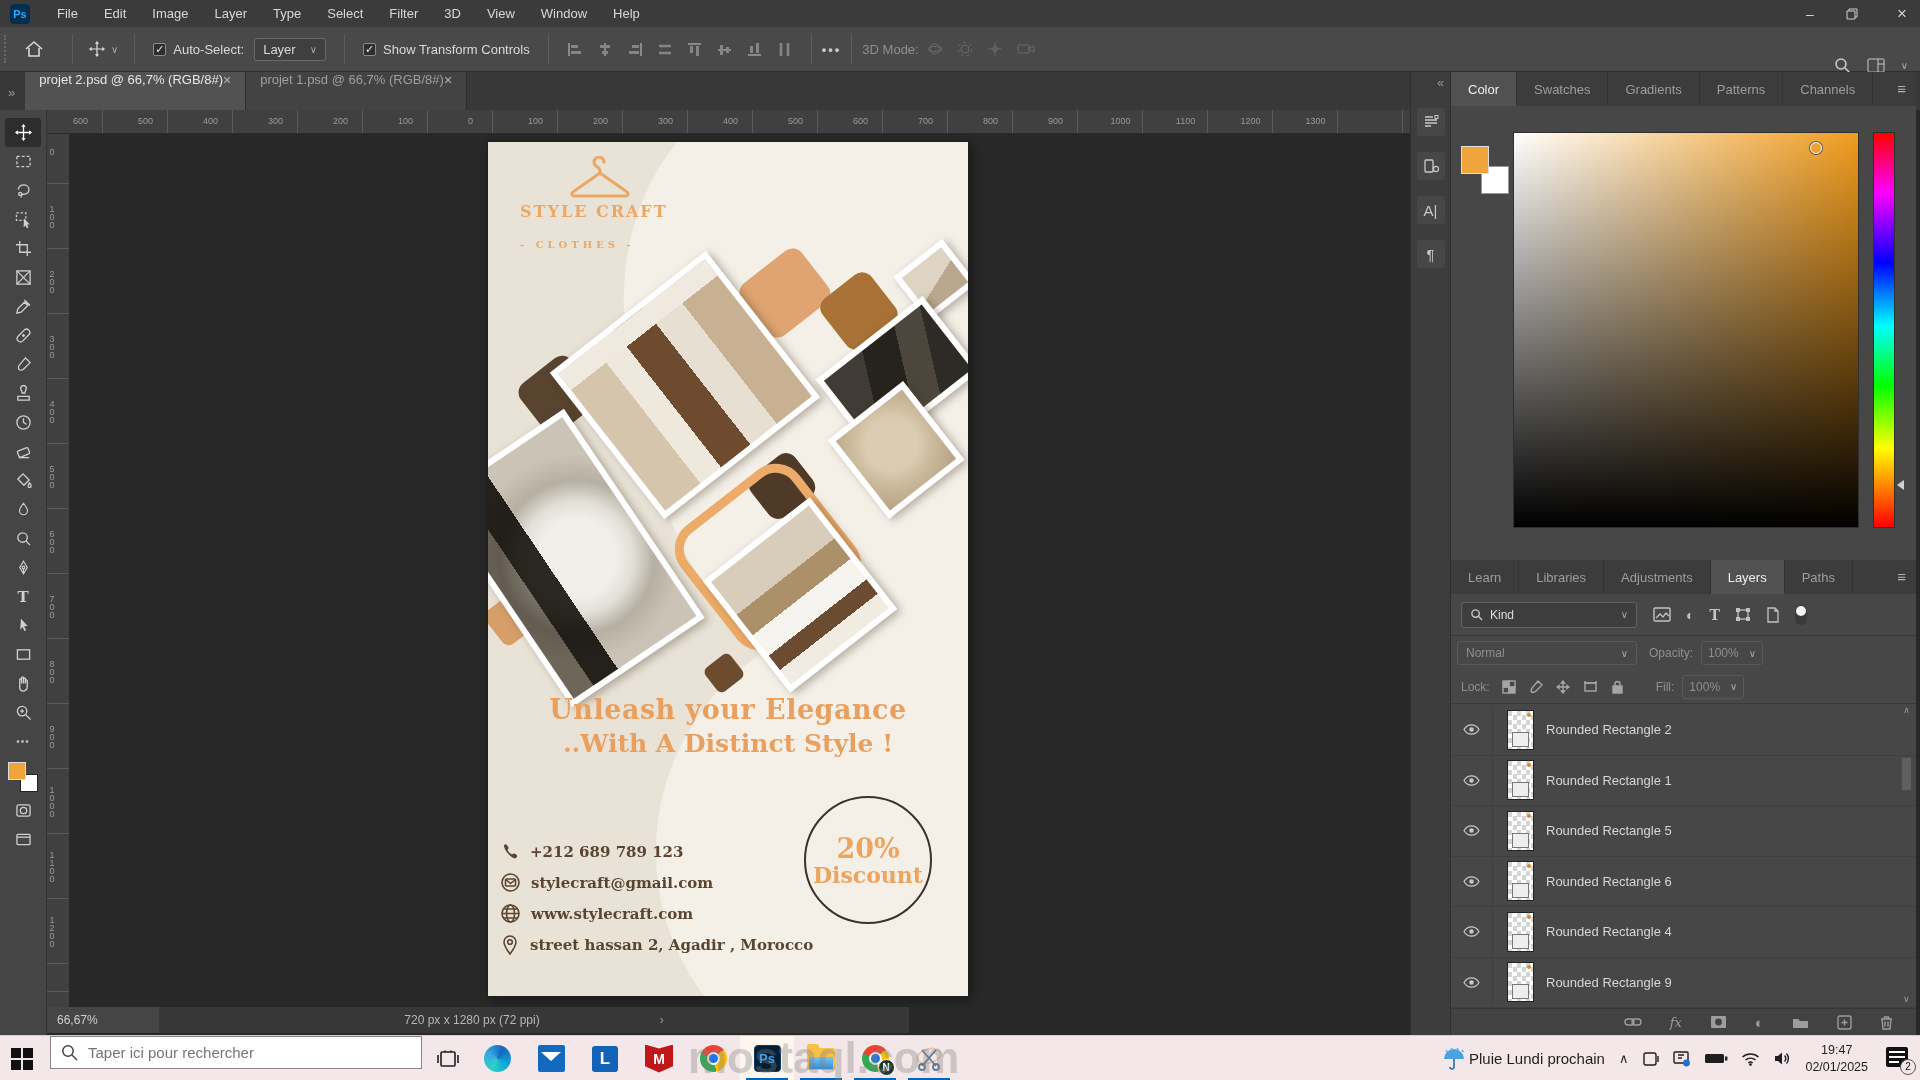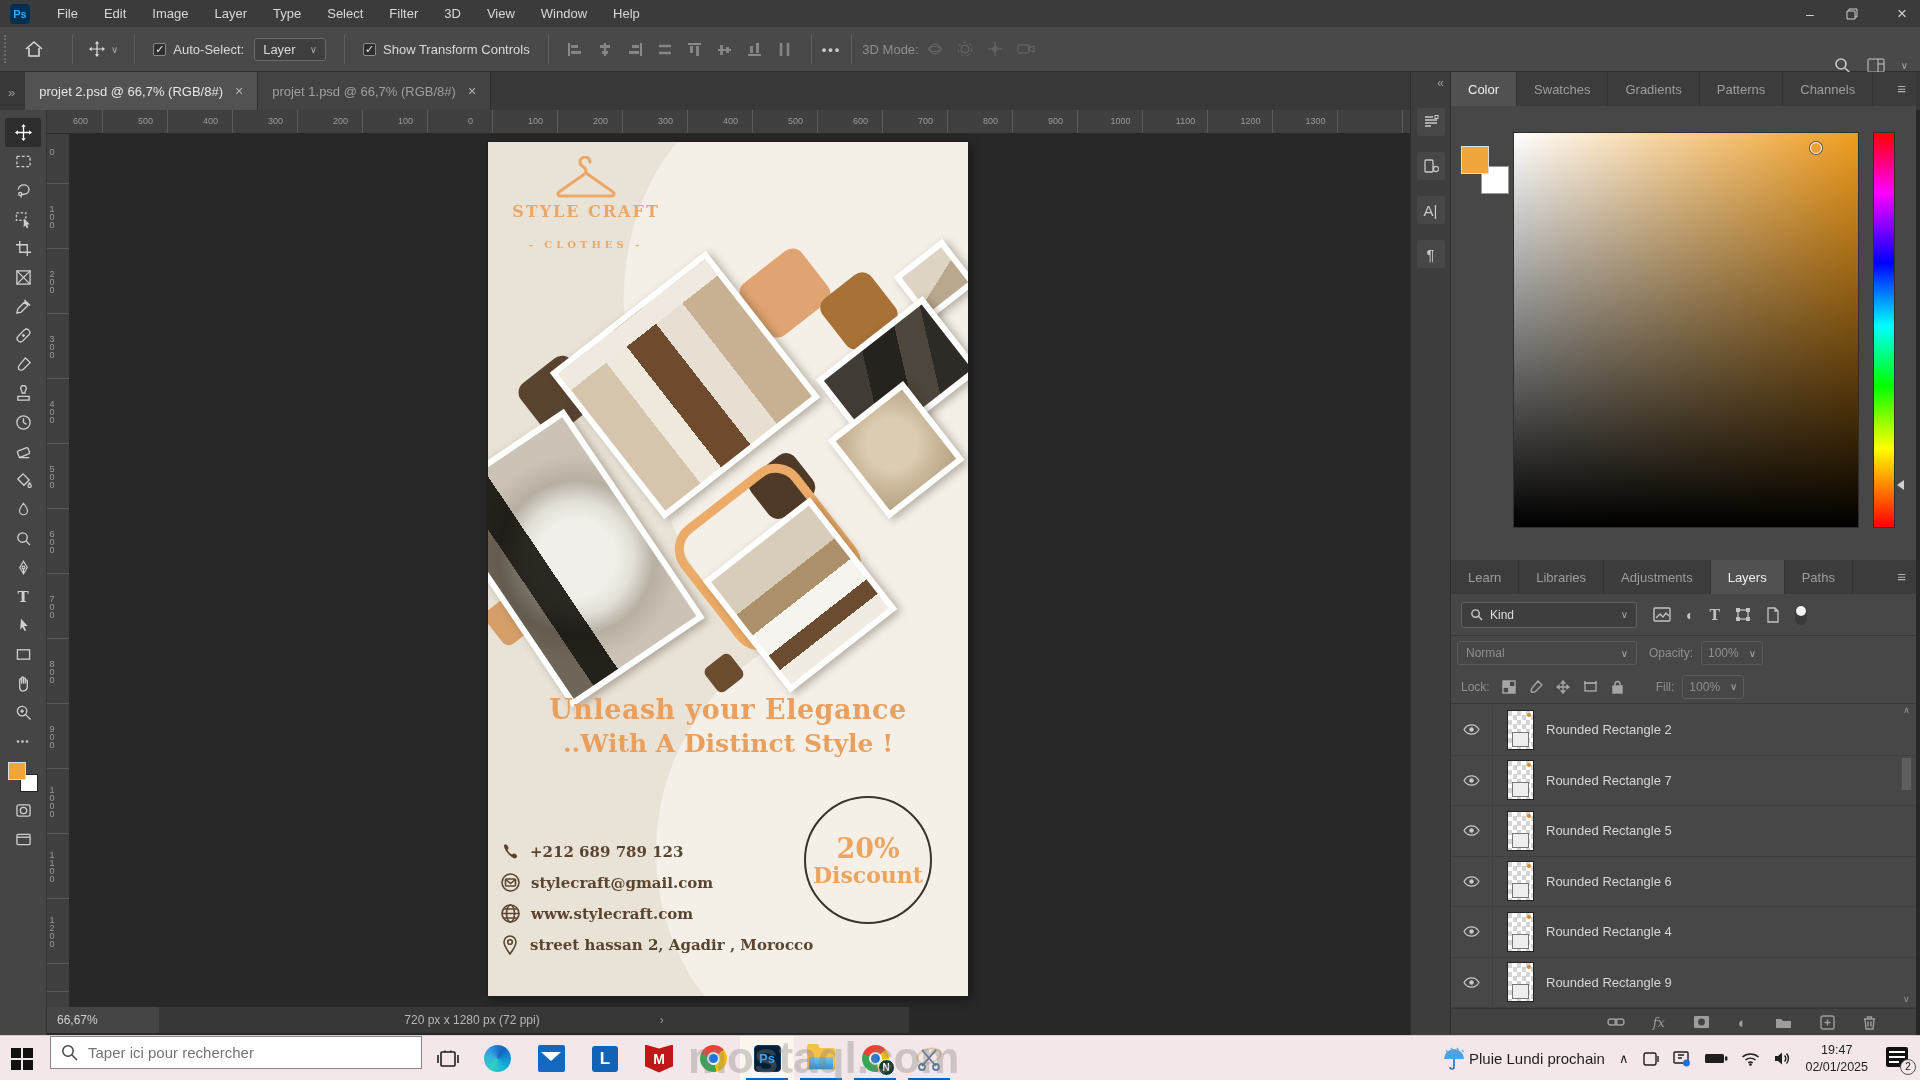--- a/index.html
+++ b/index.html
@@ -27,21 +27,21 @@
   .opt-group{display:flex;align-items:center;margin:0 8px}
   .drop{display:flex;align-items:center;gap:14px;background:#3f3f3f;border:1px solid #6a6a6a;border-radius:3px;padding:3px 8px;margin-left:10px}
   .alignicons{display:flex;align-items:center;gap:14px;margin:0 8px}
   .alignicons svg{opacity:.75}
   .dim{color:#8f8f8f}
   .obar-right{position:absolute;right:12px;top:30px;display:flex;align-items:center;gap:16px;color:#c9c9c9}
 
   
   .tabbar{left:0;top:72px;width:1920px;height:38px;background:#383838;display:flex;align-items:flex-end}
   .tab-overflow{color:#9a9a9a;font-size:13px;padding:0 10px 10px 8px}
-  .dtab{height:38px;display:flex;align-items:center;gap:12px;padding:0 14px;font-size:13px;border-right:1px solid #2c2c2c}
+  .dtab{height:38px;display:flex;gap:0;padding:0 14px;font-size:13px;border-right:1px solid #2c2c2c}
   .dtab.active{background:#525252;color:#e6e6e6}
   .dtab.inactive{background:#434343;color:#9f9f9f}
   .tab-close{font-size:14px;color:#b5b5b5}
 
   
   .toolbar{left:0;top:110px;width:47px;height:925px;background:#454545;border-right:1px solid #333;display:flex;flex-direction:column;align-items:center;padding-top:8px}
   .tool{width:36px;height:29px;display:flex;align-items:center;justify-content:center;color:#cfcfcf;position:relative}
   .tool.sel{background:#2d2d2d;border-radius:3px;color:#fff}
   .tool svg{stroke:currentColor;fill:none;stroke-width:1.4}
   .tool .fillme{fill:currentColor;stroke:none}
@@ -60,21 +60,21 @@
   .vnum{height:65px;display:flex;align-items:center;justify-content:center;font-size:9px;color:#9a9a9a;writing-mode:vertical-rl;text-orientation:upright;letter-spacing:-2px}
   .vnum:first-child{margin-top:-16px}
   .rcorner{left:47px;top:110px;width:23px;height:24px;background:#404040;border-right:1px solid #2a2a2a;border-bottom:1px solid #2a2a2a}
 
   
   .canvasarea{left:70px;top:134px;width:1340px;height:901px;background:#282828;overflow:hidden}
   .doc{position:absolute;left:418px;top:8px;width:480px;height:854px;background:#e9e3d7;overflow:hidden;box-shadow:0 0 0 1px #1f1f1f,3px 3px 10px rgba(0,0,0,.45)}
   .blob{position:absolute;background:#f4f0e8}
   .blob1{left:150px;top:-80px;width:500px;height:600px;border-radius:46% 54% 58% 42%;transform:rotate(-14deg)}
   .blob2{left:168px;top:470px;width:480px;height:480px;border-radius:50%}
-  .logo{position:absolute;left:18px;top:14px;width:160px;text-align:center}
+  .logo{position:absolute;left:32px;top:14px;width:160px;text-align:left}
   .brandname{font-family:"DejaVu Serif",serif;font-weight:bold;font-size:16px;letter-spacing:2px;color:#eba765;margin-top:2px}
   .brandsub{font-family:"DejaVu Serif",serif;font-weight:bold;font-size:10px;letter-spacing:4px;color:#eba765;margin-top:18px}
   .cg{position:absolute;transform:rotate(-38deg);border-radius:12px}
   .photo{position:absolute;background:#fff;padding:6px;transform:rotate(-38deg);box-shadow:2px 4px 9px rgba(60,45,30,.35)}
   .photo>div{width:100%;height:100%}
   .oframe{position:absolute;left:205px;top:340px;width:150px;height:150px;border:9px solid #ecab68;border-radius:30px;transform:rotate(-38deg)}
   .headline{position:absolute;left:0;top:552px;width:100%;text-align:center;font-family:"DejaVu Serif",serif;font-weight:bold;color:#e9a05f}
   .hl1{font-size:27px;letter-spacing:.5px}
   .hl2{font-size:25px;margin-top:4px}
   .contacts{position:absolute;left:12px;top:694px}
@@ -129,21 +129,21 @@
   .lockics svg{stroke:#a5a5a5;fill:none;stroke-width:1.4}
   .lrows{position:absolute;left:0;top:111px;width:100%;height:303px;overflow:hidden}
   .lrow{height:50.5px;display:flex;align-items:center;border-bottom:1px solid #3f3f3f}
   .eyecell{width:42px;display:flex;justify-content:center;border-right:1px solid #3f3f3f;align-self:stretch;align-items:center}
   .thumb{width:27px;height:40px;margin-left:14px;border:1px solid #222;background:repeating-conic-gradient(#fff 0 25%,#d4d4d4 0 50%) 0 0/9px 9px;position:relative}
   .thumb:before{content:"";position:absolute;right:2px;top:2px;width:4px;height:4px;background:#d68a2e;border-radius:50%}
   .thumb:after{content:"";position:absolute;left:4px;bottom:2px;width:15px;height:13px;border:1.5px solid #777;background:#eee}
   .lname{margin-left:12px;color:#d6d6d6;font-size:13px}
   .lscroll{position:absolute;right:2px;top:111px;width:15px;height:303px;color:#9a9a9a;font-size:9px;text-align:center}
   .lthumb{position:absolute;left:2px;top:52px;width:11px;height:34px;background:#5f5f5f;border:1px solid #4a4a4a}
-  .lbottom{position:absolute;left:0;top:414px;width:100%;height:27px;background:#424242;border-top:1px solid #363636;display:flex;align-items:center;justify-content:flex-end;gap:28px;padding-right:40px;color:#9d9d9d}
+  .lbottom{position:absolute;left:0;top:414px;width:100%;height:27px;background:#424242;border-top:1px solid #363636;display:flex;align-items:center;justify-content:flex-end;gap:28px;padding-right:23px;color:#9d9d9d}
   .lbottom svg{stroke:#9d9d9d;fill:none;stroke-width:1.4}
   .fxtx{font-style:italic;font-size:13px;font-family:"DejaVu Serif",serif}
 
   
   .taskbar{left:0;top:1035px;width:1920px;height:45px;background:#f4e7e9;display:flex;border-top:1px solid #d9cccd}
   .startbtn{width:44px;height:45px;display:flex;align-items:center;justify-content:center}
   .winlogo{display:grid;grid-template-columns:10px 10px;grid-template-rows:10px 10px;gap:2px}
   .winlogo span{background:#111}
   .searchbox{width:372px;height:33px;background:#fff;border:1px solid #8a8486;display:flex;align-items:center;gap:10px;padding:0 10px;margin-left:6px}
   .searchbox input{border:none;outline:none;font-size:15px;color:#3f3f3f;width:300px;background:transparent;font-family:"Liberation Sans",sans-serif}
@@ -790,21 +790,21 @@
           <span class="lname">Rounded Rectangle 2</span>
         </div>
           <div class="lrow">
           <div class="eyecell">
               <svg width="17" height="11" viewBox="0 0 17 11">
                 <path d="M1 5.5C3 2 6 .8 8.5.8S14 2 16 5.5C14 9 11 10.2 8.5 10.2S3 9 1 5.5z" fill="none" stroke="#c9c9c9" stroke-width="1.2"></path>
                 <circle cx="8.5" cy="5.5" r="2.2" fill="#c9c9c9"></circle>
               </svg>
             </div>
           <div class="thumb"></div>
-          <span class="lname">Rounded Rectangle 7</span>
+          <span class="lname">Rounded Rectangle 1</span>
         </div>
           <div class="lrow">
           <div class="eyecell">
               <svg width="17" height="11" viewBox="0 0 17 11">
                 <path d="M1 5.5C3 2 6 .8 8.5.8S14 2 16 5.5C14 9 11 10.2 8.5 10.2S3 9 1 5.5z" fill="none" stroke="#c9c9c9" stroke-width="1.2"></path>
                 <circle cx="8.5" cy="5.5" r="2.2" fill="#c9c9c9"></circle>
               </svg>
             </div>
           <div class="thumb"></div>
           <span class="lname">Rounded Rectangle 5</span>

